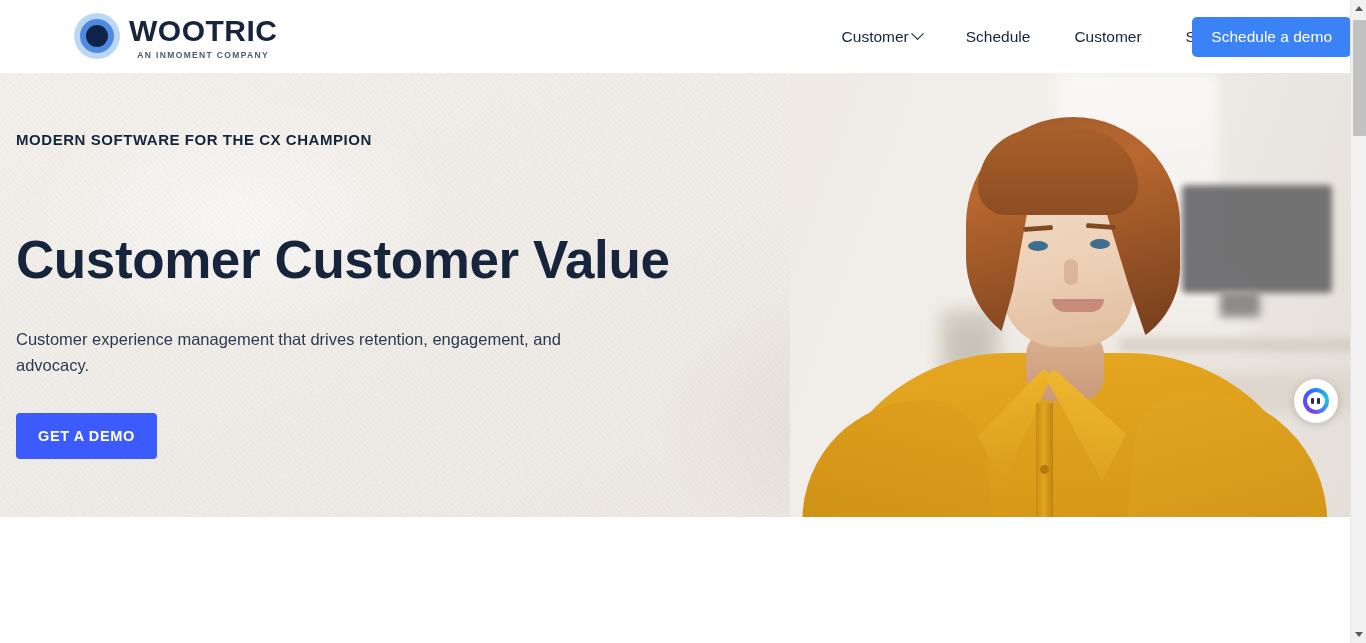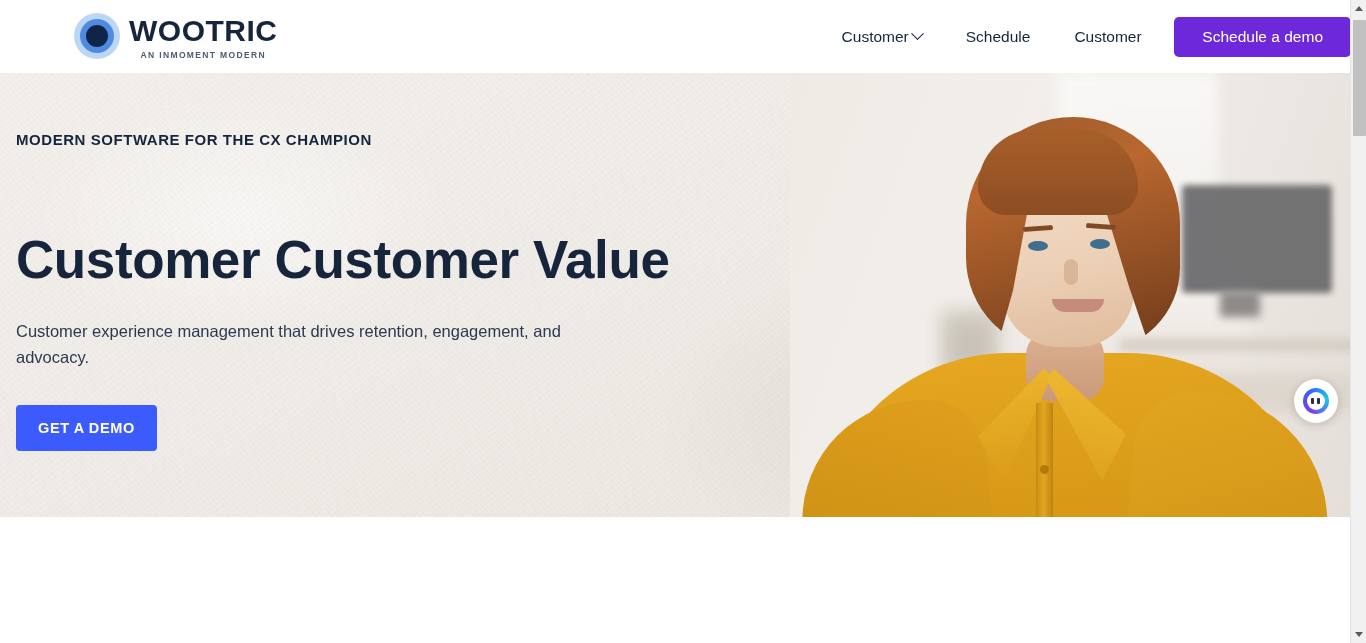--- a/index.html
+++ b/index.html
@@ -34,22 +34,22 @@
   }
 
   .nav { position:absolute; right:95px; top:0; height:73px; display:flex; align-items:center; gap:0; }
   .nav-item {
     font-size:15.5px; color:#16243c; padding:0 22px; cursor:pointer;
     display:flex; align-items:center; gap:4px; white-space:nowrap;
   }
   .chev { display:inline-block; width:9px; height:9px; border-right:1.6px solid #16243c; border-bottom:1.6px solid #16243c; transform:rotate(45deg) translate(-2px,-2px); }
   .cta-header {
     position:absolute; right:-1px; top:17px;
-    background:#6d28d9; color:#fff; border:none; border-radius:5px;
-    font-family:inherit; font-size:15.5px; padding:11px 28px; cursor:pointer;
+    background:#3b82f6; color:#fff; border:none; border-radius:5px;
+    font-family:inherit; font-size:15.5px; padding:11px 19px; cursor:pointer;
     white-space:nowrap;
   }
 
   
   .hero {
     position:absolute; top:73px; left:0; width:1350px; height:492px;
     overflow:hidden;
     background:
       radial-gradient(ellipse 300px 180px at 18% 30%, rgba(255,255,255,0.55), rgba(255,255,255,0) 70%),
       radial-gradient(ellipse 260px 200px at 62% 70%, rgba(213,205,198,0.35), rgba(255,255,255,0) 70%),
@@ -129,21 +129,21 @@
   .hero-content { position:absolute; left:16px; top:0; width:660px; z-index:5; }
   .eyebrow {
     margin-top:58px; font-size:15px; font-weight:bold; letter-spacing:0.55px;
     color:#16243c;
   }
   .headline {
     margin-top:25px; font-size:53px; font-weight:bold; line-height:1.10;
     color:#16243c; letter-spacing:-0.4px;
   }
   .subhead {
-    margin-top:28px; font-size:16.5px; line-height:1.58; color:#2b3a52;
+    margin-top:36px; font-size:16.5px; line-height:1.58; color:#2b3a52;
     max-width:610px;
   }
   .hero-buttons { margin-top:35px; display:flex; align-items:flex-start; gap:54px; }
   .btn-primary {
     background:#3b5bfd; color:#ffffff; border:none; border-radius:4px;
     font-family:inherit; font-size:14.5px; font-weight:bold; letter-spacing:0.6px;
     padding:15px 22px; cursor:pointer;
   }
   .btn-secondary {
     background:transparent; color:#3b5bfd; border:2px solid #3b5bfd; border-radius:4px;
@@ -208,21 +208,21 @@
   <header class="site-header">
 
     <div class="brand">
       <div class="brand-mark">
         <div class="r1"></div>
           <div class="r2"></div>
           <div class="r3"></div>
       </div>
       <div class="brand-text">
         <div class="brand-name">WOOTRIC</div>
-        <div class="brand-sub">AN INMOMENT MODERN</div>
+        <div class="brand-sub">AN INMOMENT COMPANY</div>
       </div>
     </div>
 
     <nav class="nav">
       <div class="nav-item">
         <span>Customer</span>
         <span class="chev"></span>
       </div>
       <div class="nav-item">
         <span>Schedule</span>

